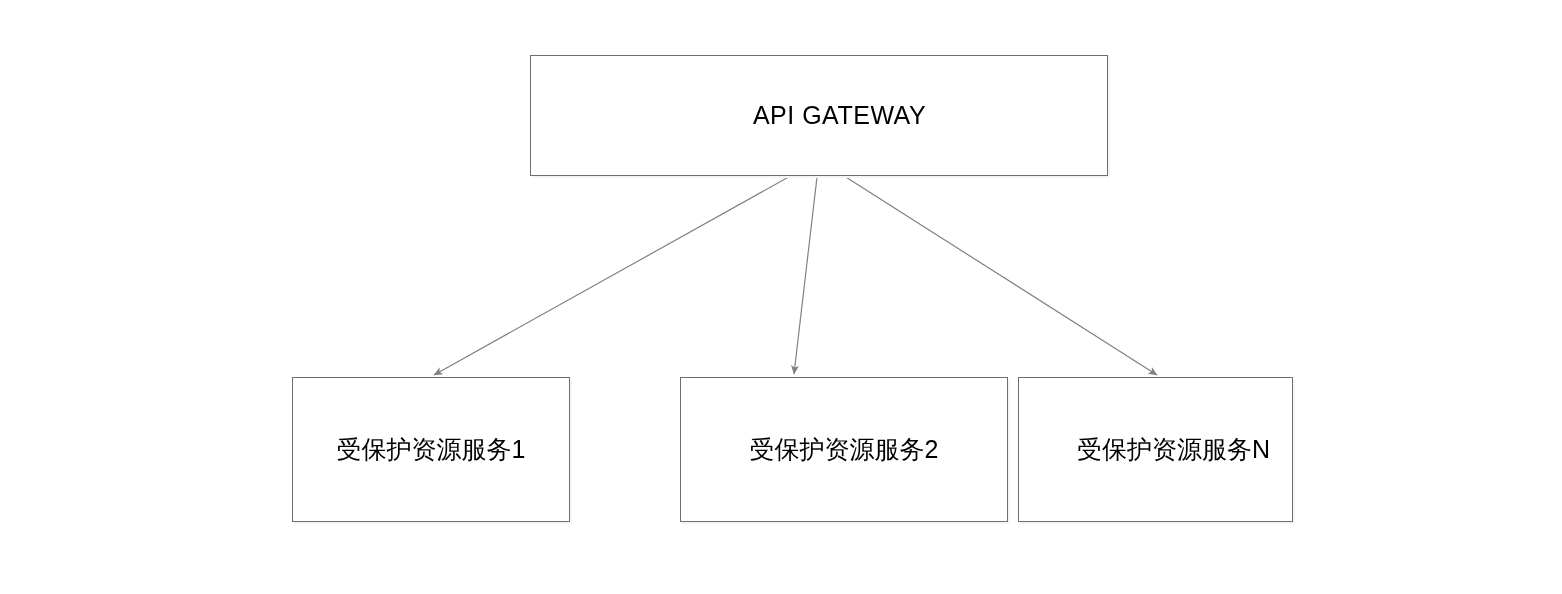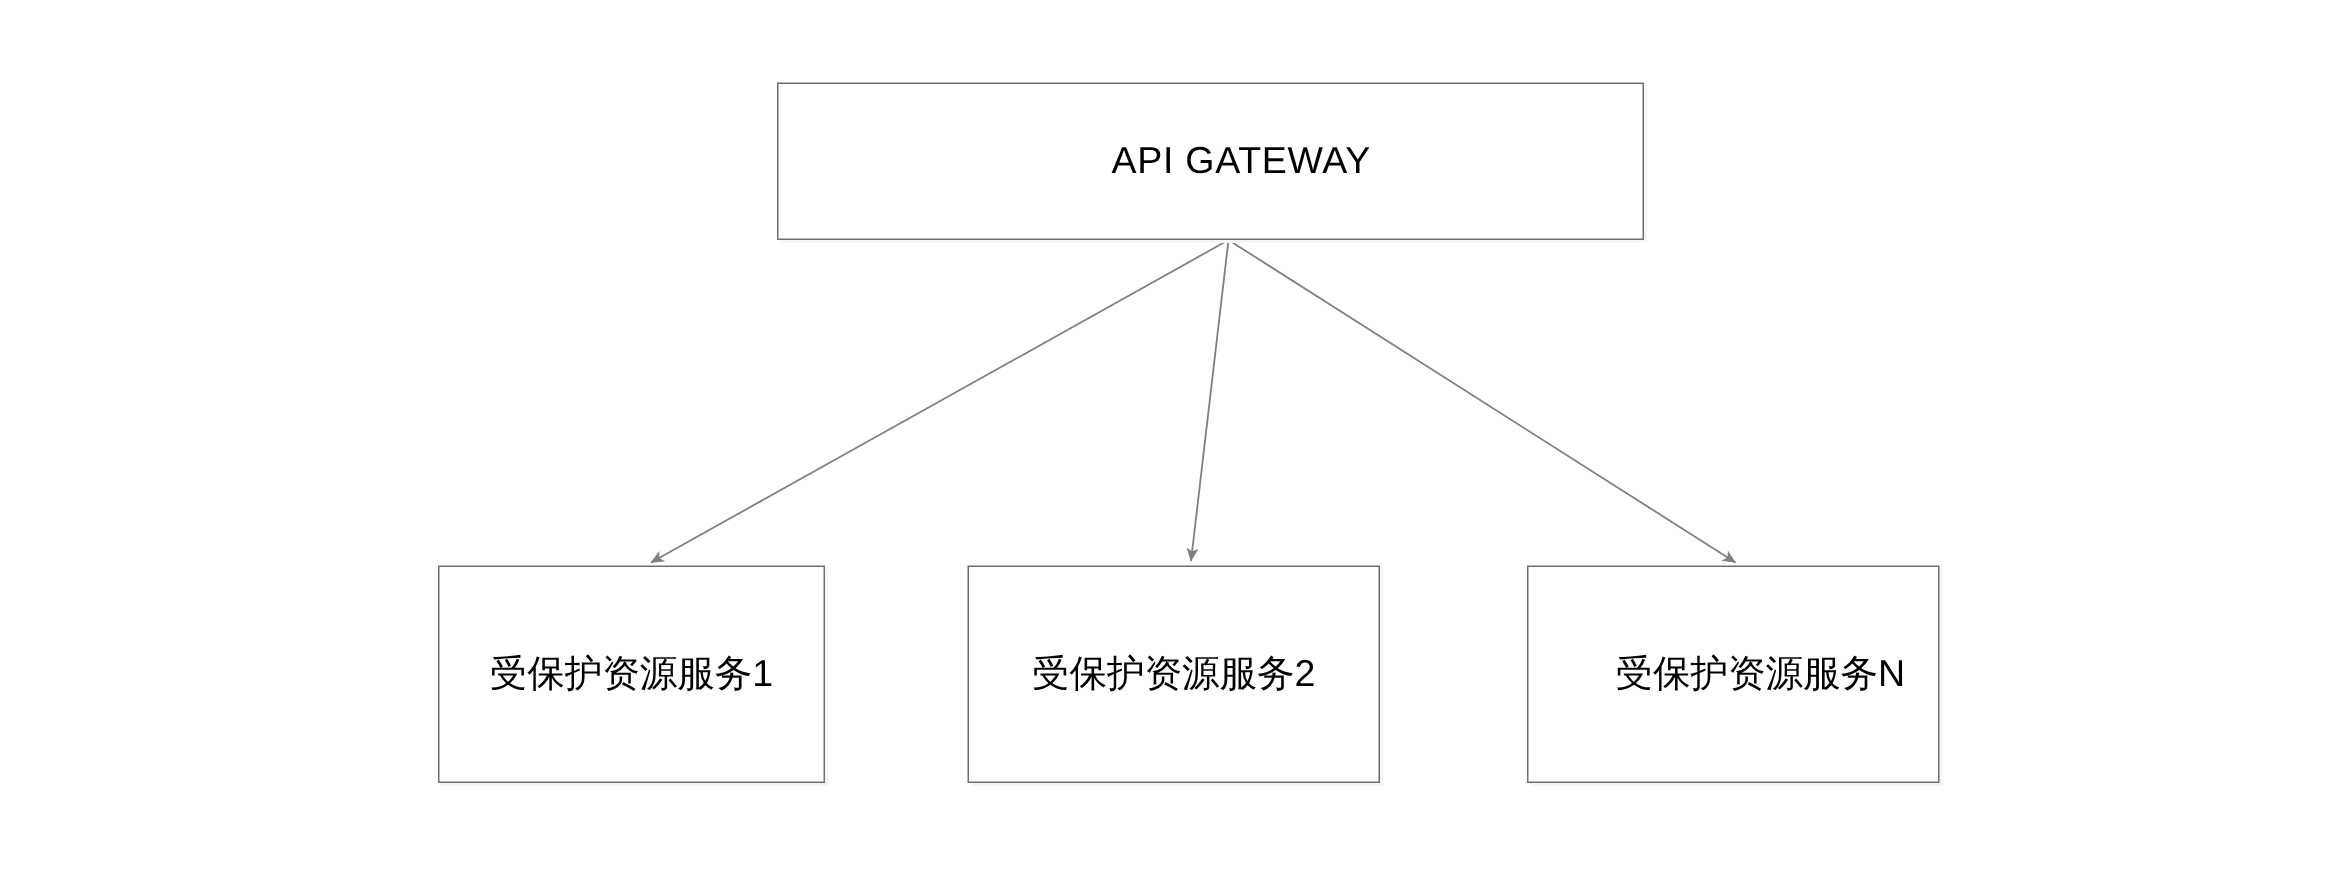--- a/index.html
+++ b/index.html
@@ -36,36 +36,36 @@
     justify-content: center;
     text-align: center;
     color: #000000;
     z-index: 2;
   }
   .node-label-block {
     line-height: 1.42;
     padding: 0 10px;
   }
   #node-gateway {
-    left: 518px;
+    left: 530px;
     top: 55px;
     width: 578px;
-    height: 105px;
+    height: 121px;
     font-size: 25px;
     padding-left: 41px;
   }
   #node-gateway .line-1 { letter-spacing: 0.5px; }
   #node-gateway .line-2 { font-size: 25px; }
   .node-service {
     top: 377px;
     height: 145px;
     font-size: 25px;
   }
-  #node-service-1 { left: 292px; width: 258px; }
-  #node-service-2 { left: 645px; width: 275px; }
+  #node-service-1 { left: 292px; width: 278px; }
+  #node-service-2 { left: 680px; width: 328px; }
   #node-service-3 { left: 1018px; width: 275px; padding-left: 36px; }
 </style>
 </head>
 <body>
 
 <div id="canvas">
 
   <svg id="edges" viewBox="0 0 1562 594" width="1562" height="594" xmlns="http://www.w3.org/2000/svg">
     <defs>
       <marker id="arrowhead" markerWidth="10" markerHeight="10" refX="8.6" refY="4" orient="auto" markerUnits="userSpaceOnUse">

